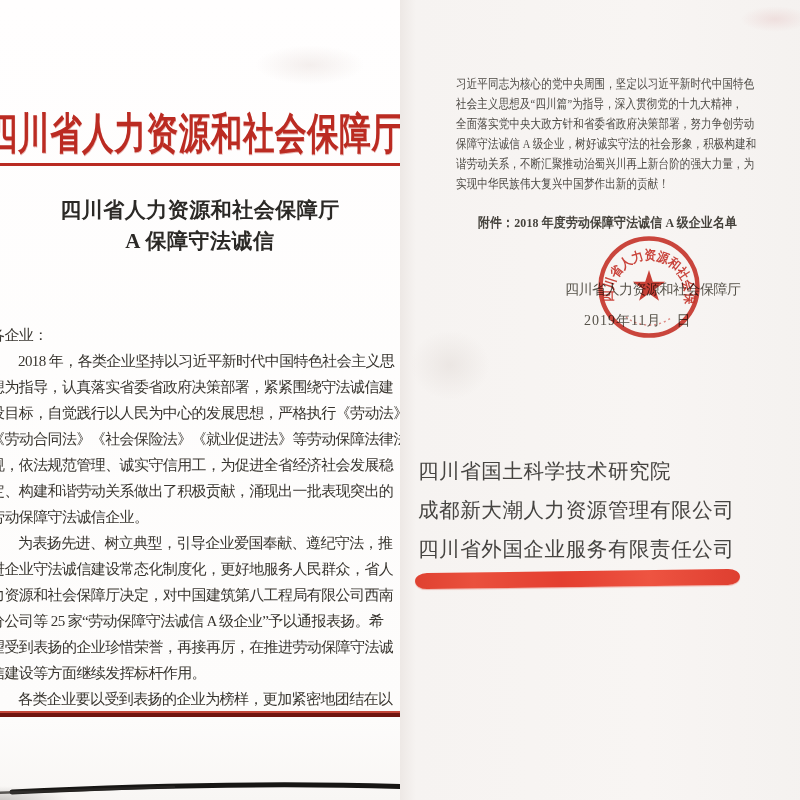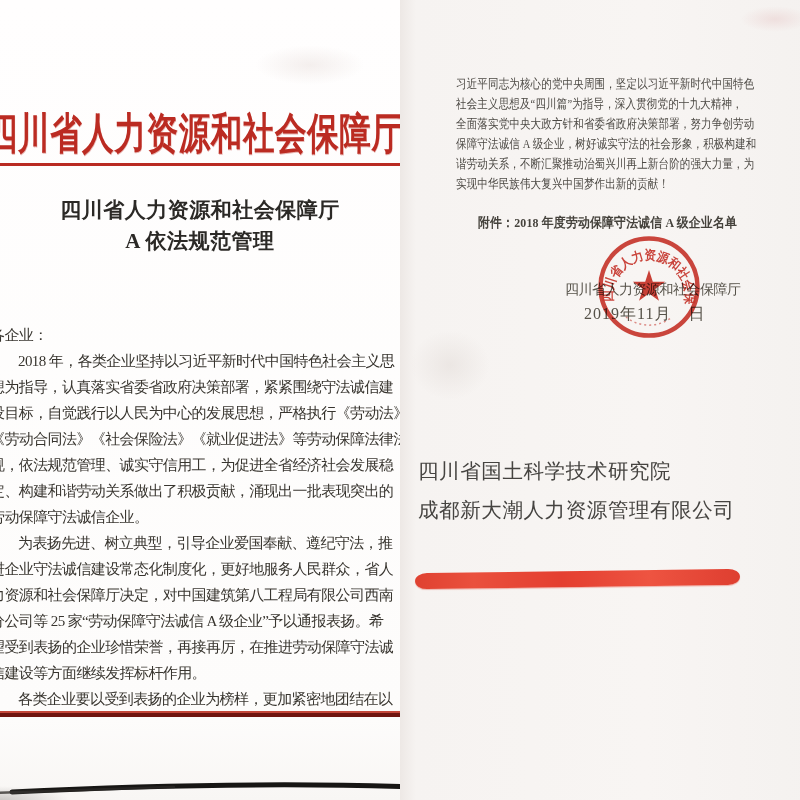--- a/index.html
+++ b/index.html
@@ -40,22 +40,22 @@
                  transform:skewY(-35deg); border-radius:1px; }
   .right-body { position:absolute; top:74px; left:56px; white-space:nowrap;
                 font-size:12.8px; line-height:20px; letter-spacing:0.2px; color:#4c4944;
                 transform:scaleX(0.82); transform-origin:0 0; }
   .right-body p { margin:0; }
   .attachment { position:absolute; top:214px; left:78px; white-space:nowrap;
                 font-size:13.5px; color:#45423c; letter-spacing:0.2px; font-weight:bold;
                 transform:scaleX(0.88); transform-origin:0 0; }
   .issuer { position:absolute; top:281px; left:165px; white-space:nowrap;
             font-size:14px; letter-spacing:-0.5px; color:#565249; }
-  .issue-date { position:absolute; top:304px; left:184px; white-space:nowrap;
-                font-size:16px; letter-spacing:1px; color:#565249; }
+  .issue-date { position:absolute; top:312px; left:184px; white-space:nowrap;
+                font-size:14px; letter-spacing:1px; color:#565249; }
   .seal { position:absolute; left:196px; top:233px; width:106px; height:106px;
           mix-blend-mode:multiply; opacity:0.93; }
   .company-list { position:absolute; top:452px; left:18px; list-style:none;
                   font-size:20.5px; letter-spacing:0.6px; color:#454340; }
   .company-list li { height:39px; line-height:39px; white-space:nowrap;font-family:Liberation Serif, serif; }
   .red-strike { position:absolute; top:571px; left:15px; width:325px; height:16px;
                 border-radius:12px / 8px; transform:rotate(-0.8deg);
                 background:linear-gradient(90deg,#de3726 0,#ea4632 18%,#e33425 45%,#ee4a36 72%,#dd3425 100%);
                 box-shadow:0 1px 1px rgba(222,55,38,.35); opacity:.94; }
 </style>
@@ -65,21 +65,21 @@
 <div class="canvas">
 
   <section class="page-left">
     <div class="smudge-a"></div>
 
     <div class="red-header">四川省人力资源和社会保障厅</div>
     <div class="red-underline"></div>
 
     <div class="doc-title">
       <div>四川省人力资源和社会保障厅</div>
-      <div>A 依法规范管理</div>
+      <div>A 保障守法诚信</div>
     </div>
 
     <div class="left-body">
       <p>各企业：</p>
       <p class="first">2018 年，各类企业坚持以习近平新时代中国特色社会主义思</p>
       <p>想为指导，认真落实省委省政府决策部署，紧紧围绕守法诚信建</p>
       <p>设目标，自觉践行以人民为中心的发展思想，严格执行《劳动法》</p>
       <p>《劳动合同法》《社会保险法》《就业促进法》等劳动保障法律法</p>
       <p>规，依法规范管理、诚实守信用工，为促进全省经济社会发展稳</p>
       <p>定、构建和谐劳动关系做出了积极贡献，涌现出一批表现突出的</p>
@@ -129,17 +129,18 @@
       </defs>
       <text font-size="13" fill="#c8281e" font-weight="bold" font-family="Liberation Serif, DejaVu Serif, serif" opacity="0.92">
         <textPath href="#sealArc" startOffset="0" textLength="152" lengthAdjust="spacingAndGlyphs">四川省人力资源和社会保障厅</textPath>
       </text>
       <path d="M 30,84 A 36.5,36.5 0 0 0 76,84" fill="none" stroke="#c8281e" stroke-width="1.5" stroke-dasharray="2 3" opacity="0.55"></path>
     </svg>
 
     <ul class="company-list">
       <li>四川省国土科学技术研究院</li>
       <li>成都新大潮人力资源管理有限公司</li>
+      <li>四川省外国企业服务有限责任公司</li>
     </ul>
     <div class="red-strike"></div>
   </section>
 
 </div>
 
 </body></html>

